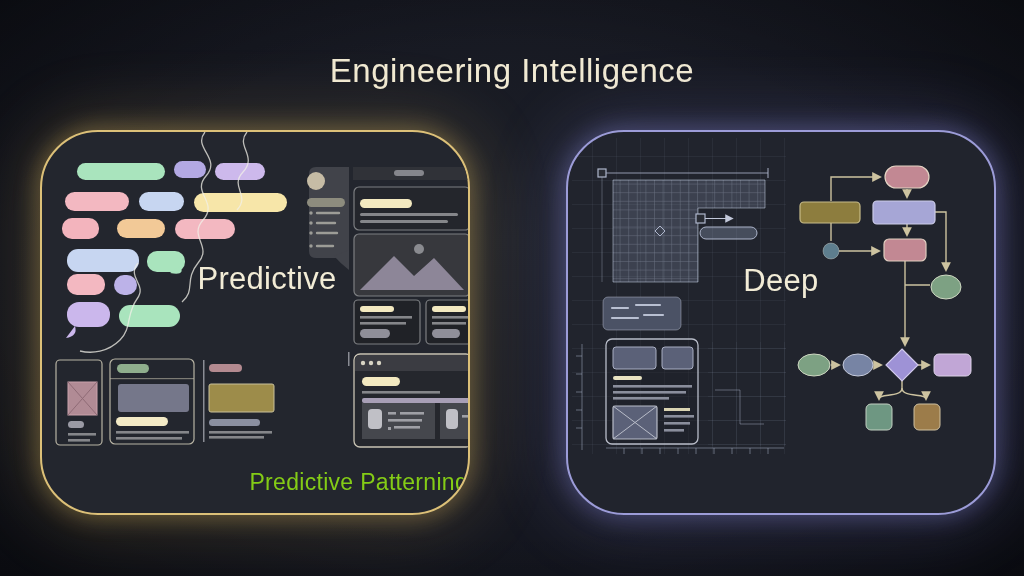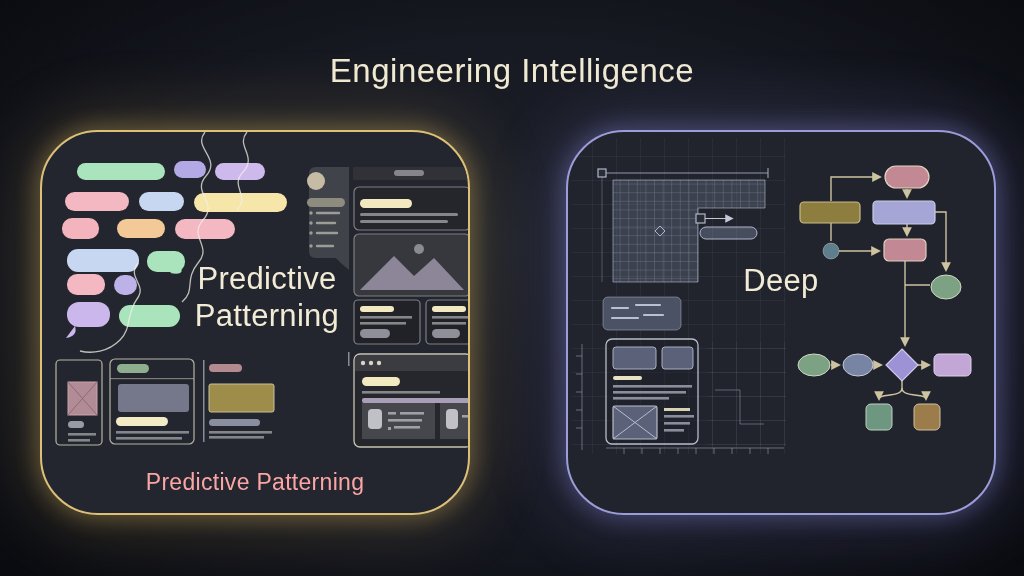--- a/index.html
+++ b/index.html
@@ -39,21 +39,21 @@
   }
   .panel svg{ position:absolute; inset:0; }
   .big-label{
     position:absolute; color:#f2ecd6; font-size:31px; line-height:1.2;
     font-weight:400; text-align:center; letter-spacing:0.3px;
   }
   .big-label-left{ left:90px; width:270px; top:128px; }
   .big-label-right{ left:0; width:100%; top:130px; }
   .caption{
     position:absolute; bottom:17px; left:0; width:100%;
-    text-align:center; font-size:23px; color:#fca5a5; letter-spacing:0.3px;
+    text-align:right; font-size:23px; color:#84cc16; letter-spacing:0.3px;
   }
 </style>
 </head>
 <body>
 
 <div class="stage">
   <h1 class="title">Engineering Intelligence</h1>
 
   <section class="panel panel-left">
     <svg width="430" height="385" viewBox="0 0 430 385">
@@ -169,21 +169,20 @@
         <rect x="167" y="252" width="65" height="28" rx="2" fill="#9d8c4a" stroke="#c9c09a" stroke-width="1"></rect>
         <rect x="167" y="287" width="51" height="7" rx="3.5" fill="#8a8fa0"></rect>
         <rect x="167" y="299" width="63" height="2.6" fill="#85868a"></rect>
         <rect x="167" y="304" width="55" height="2.6" fill="#85868a"></rect>
         <rect x="306" y="220" width="1.5" height="14" fill="#8a8c94"></rect>
       </g>
     </svg>
 
     <div class="big-label big-label-left">
       <span>Predictive</span><br>
-      <span>Patterning</span>
     </div>
     <div class="caption">Predictive Patterning</div>
   </section>
 
   <section class="panel panel-right">
     <svg width="430" height="385" viewBox="0 0 430 385">
       <defs>
         <pattern id="bgGrid" width="24" height="24" patternUnits="userSpaceOnUse">
           <path d="M24,0 H0 V24" fill="none" stroke="rgba(160,175,210,0.13)" stroke-width="1"></path>
         </pattern>

